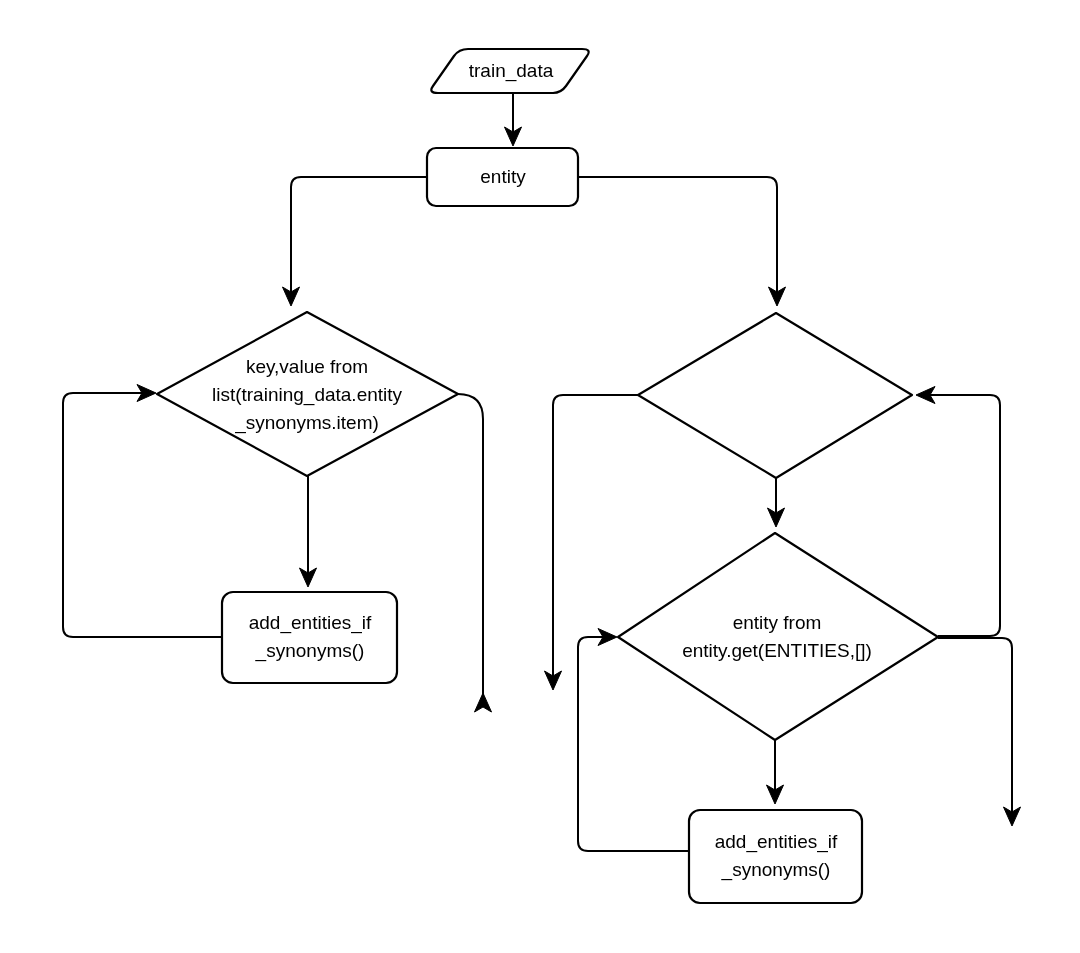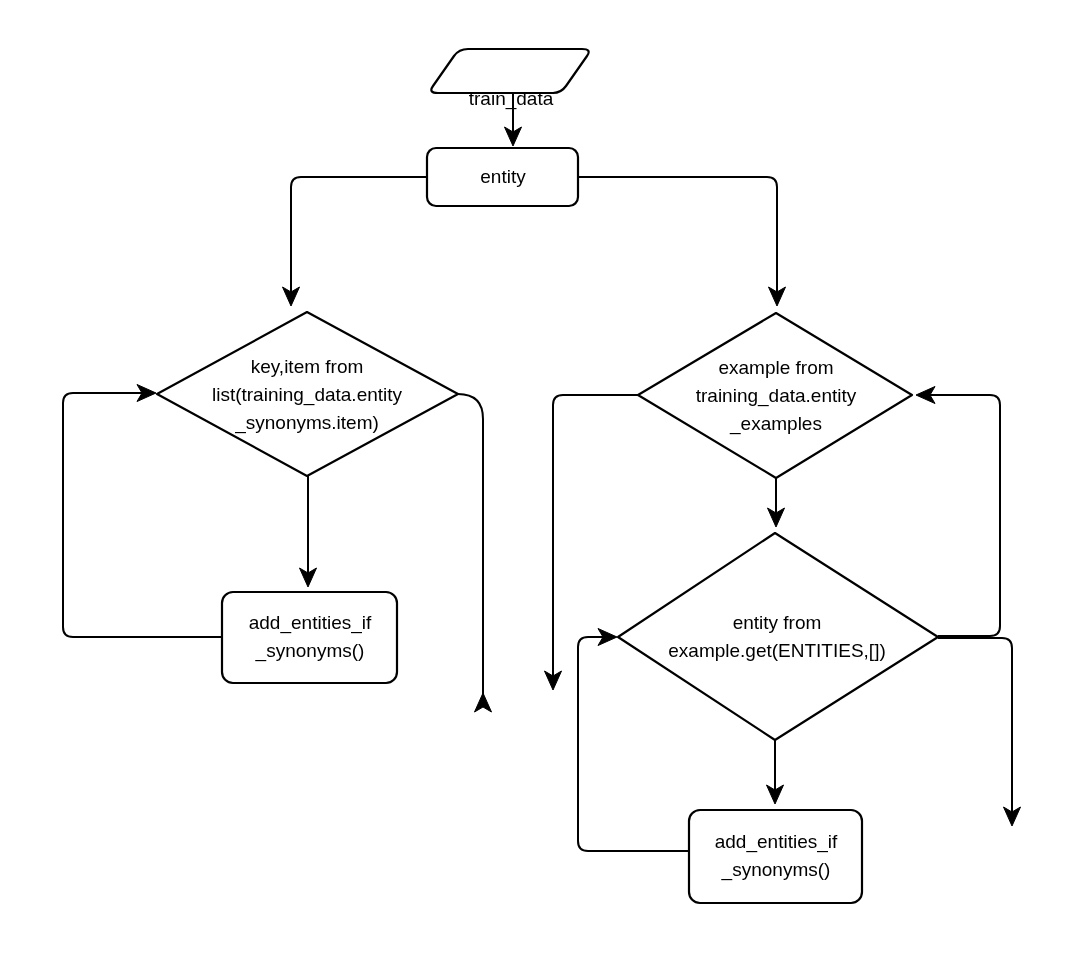--- a/index.html
+++ b/index.html
@@ -97,34 +97,31 @@
 
     <rect class="shape" x="222" y="592" width="175" height="91" rx="11"></rect>
 
     <polygon class="shape" points="776,313 912,395 776,478 638,395"></polygon>
 
     <polygon class="shape" points="775,533 938,637 775,740 618,637"></polygon>
 
     <rect class="shape" x="689" y="810" width="173" height="93" rx="11"></rect>
   </svg>
 
-  <div class="node-label" style="left:511px; top:71px;margin-top:28px;">train_data</div>
+  <div class="node-label" style="left:511px; top:71px;">train_data</div>
 
   <div class="node-label" style="left:503px; top:177px;">entity</div>
 
-  <div class="node-label" style="left:307px; top:395px;">key,item from
+  <div class="node-label" style="left:307px; top:395px;">key,value from
 list(training_data.entity
 _synonyms.item)</div>
 
   <div class="node-label" style="left:310px; top:637px;">add_entities_if
 _synonyms()</div>
 
-  <div class="node-label" style="left:776px; top:396px;">example from
-training_data.entity
-_examples</div>
 
   <div class="node-label" style="left:777px; top:637px;">entity from
-example.get(ENTITIES,[])</div>
+entity.get(ENTITIES,[])</div>
 
   <div class="node-label" style="left:776px; top:856px;">add_entities_if
 _synonyms()</div>
 
 </div>
 
 </body></html>

